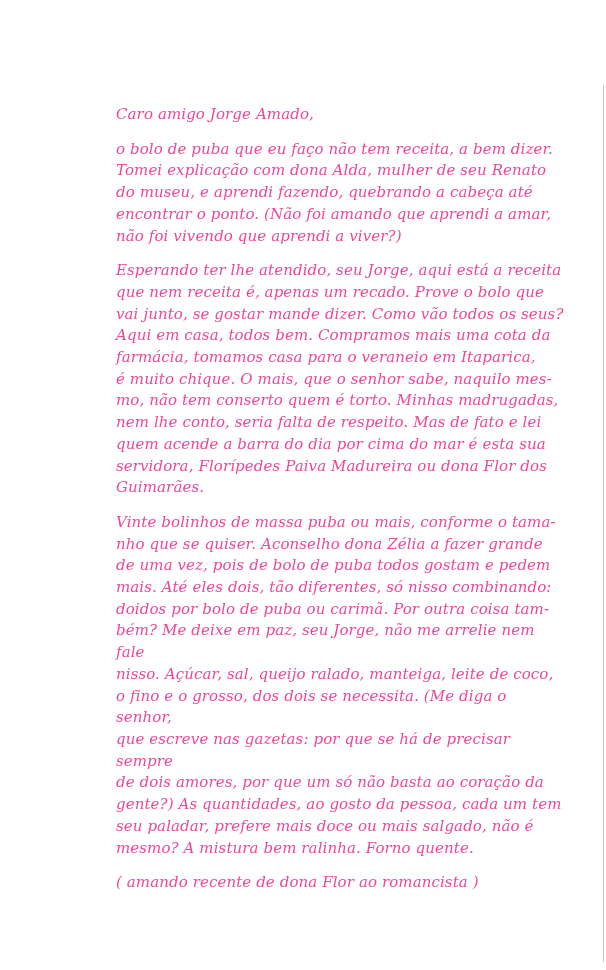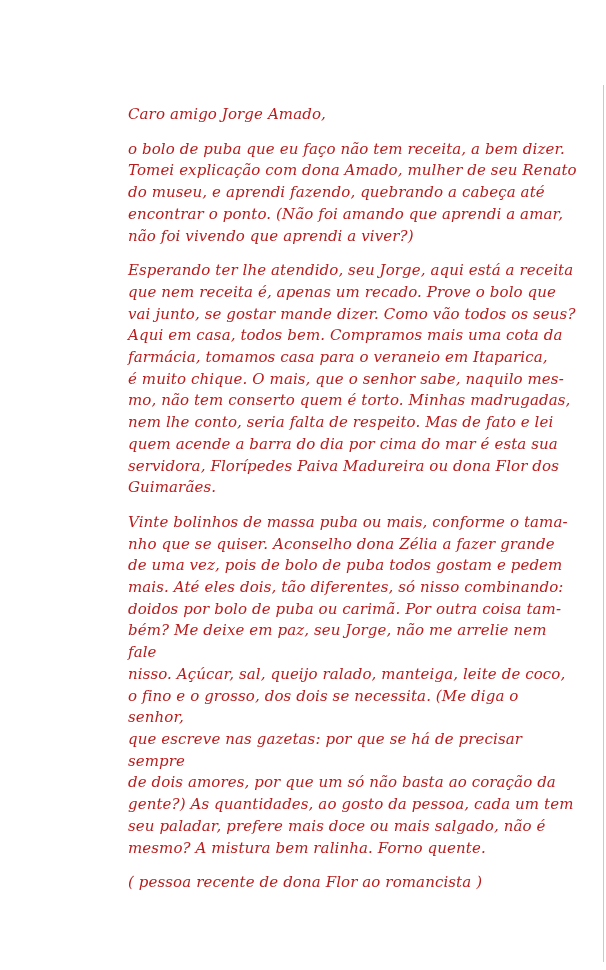--- a/index.html
+++ b/index.html
@@ -14,24 +14,24 @@
     overflow: hidden;
     font-family: "DejaVu Serif", "Liberation Serif", serif;
   }
   .page {
     position: absolute;
     inset: 0;
     background: #ffffff;
   }
   .text-block {
     position: absolute;
-    left: 128px;
+    left: 116px;
     top: 104px;
     width: 450px;
-    color: #b91c1c;
+    color: #ec4899;
     font-style: italic;
     font-size: 15px;
     line-height: 21.7px;
     letter-spacing: 0.1px;
   }
   .text-block p {
     margin: 0 0 13px 0;
     white-space: pre-line;
     text-align: left;
   }
@@ -51,21 +51,21 @@
     background: #c9c9c9;
   }
 </style>
 </head>
 <body>
 
 <div class="page">
   <div class="text-block">
     <p class="salutation">Caro amigo Jorge Amado,</p>
     <p class="para">o bolo de puba que eu faço não tem receita, a bem dizer.
-Tomei explicação com dona Amado, mulher de seu Renato
+Tomei explicação com dona Alda, mulher de seu Renato
 do museu, e aprendi fazendo, quebrando a cabeça até
 encontrar o ponto. (Não foi amando que aprendi a amar,
 não foi vivendo que aprendi a viver?)</p>
     <p class="para">Esperando ter lhe atendido, seu Jorge, aqui está a receita
 que nem receita é, apenas um recado. Prove o bolo que
 vai junto, se gostar mande dizer. Como vão todos os seus?
 Aqui em casa, todos bem. Compramos mais uma cota da
 farmácia, tomamos casa para o veraneio em Itaparica,
 é muito chique. O mais, que o senhor sabe, naquilo mes-
 mo, não tem conserto quem é torto. Minhas madrugadas,
@@ -79,16 +79,16 @@
 mais. Até eles dois, tão diferentes, só nisso combinando:
 doidos por bolo de puba ou carimã. Por outra coisa tam-
 bém? Me deixe em paz, seu Jorge, não me arrelie nem fale
 nisso. Açúcar, sal, queijo ralado, manteiga, leite de coco,
 o fino e o grosso, dos dois se necessita. (Me diga o senhor,
 que escreve nas gazetas: por que se há de precisar sempre
 de dois amores, por que um só não basta ao coração da
 gente?) As quantidades, ao gosto da pessoa, cada um tem
 seu paladar, prefere mais doce ou mais salgado, não é
 mesmo? A mistura bem ralinha. Forno quente.</p>
-    <p class="closing">( pessoa recente de dona Flor ao romancista )</p>
+    <p class="closing">( amando recente de dona Flor ao romancista )</p>
   </div>
   <div class="page-edge"></div>
 </div>
 
 </body></html>

